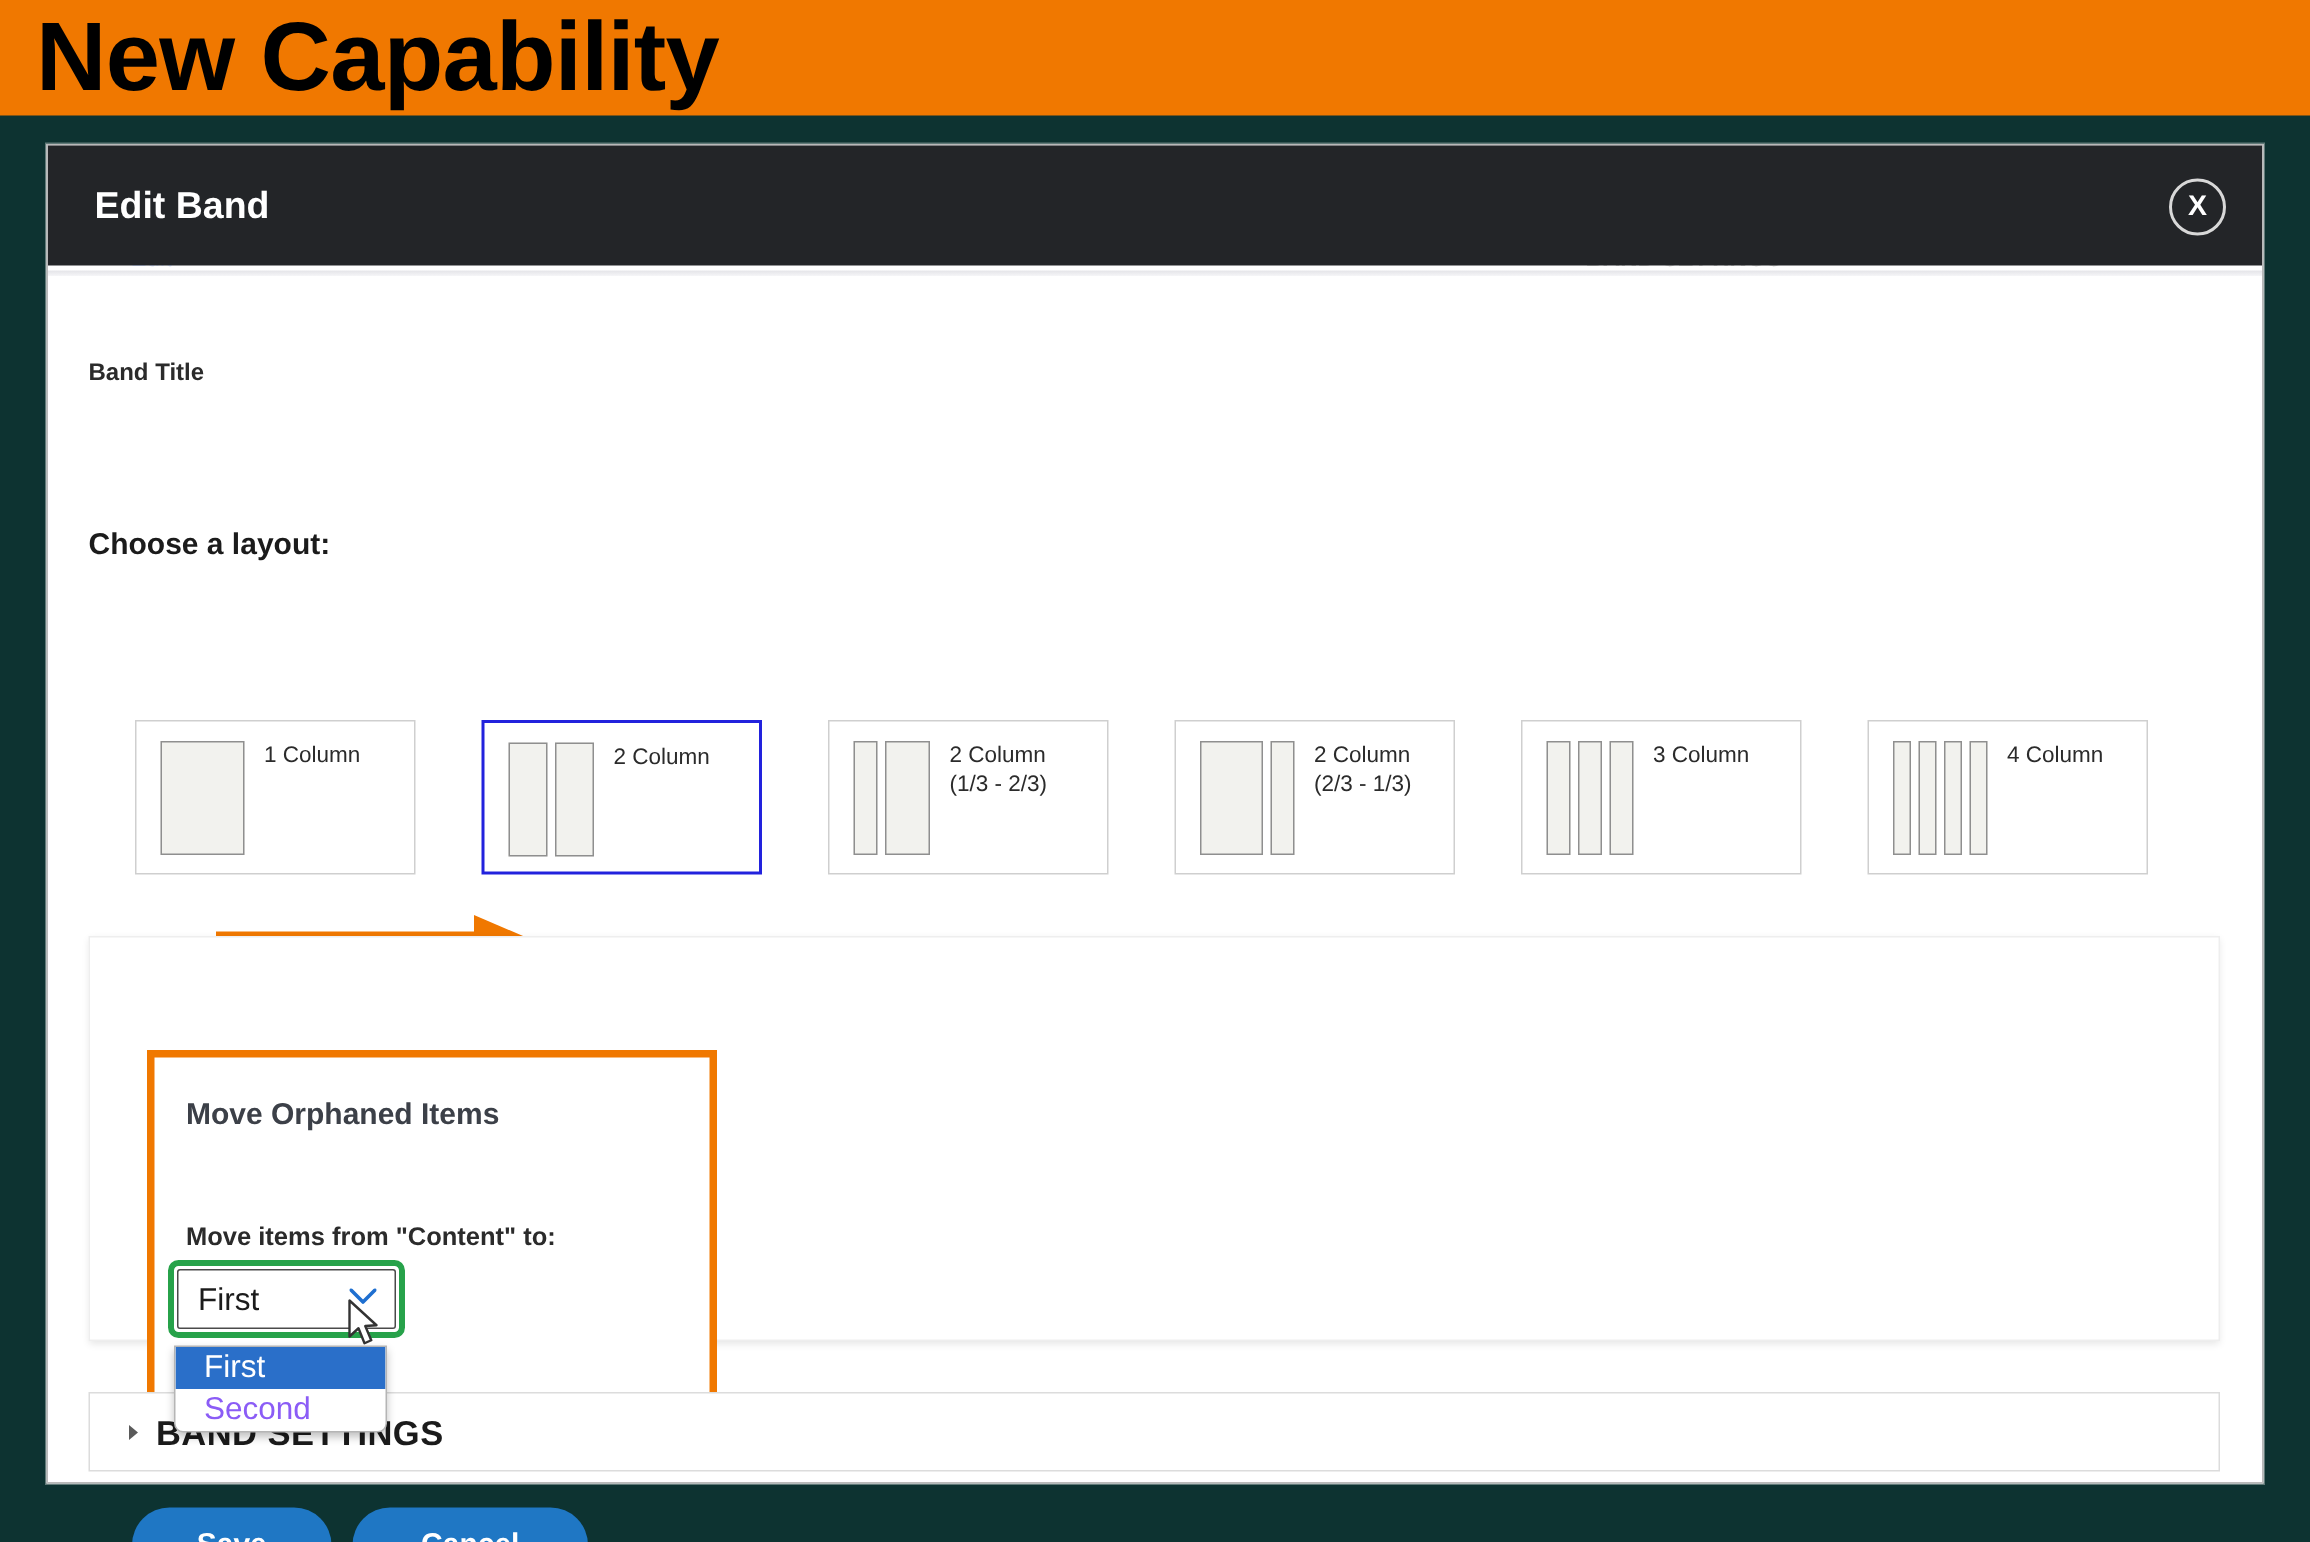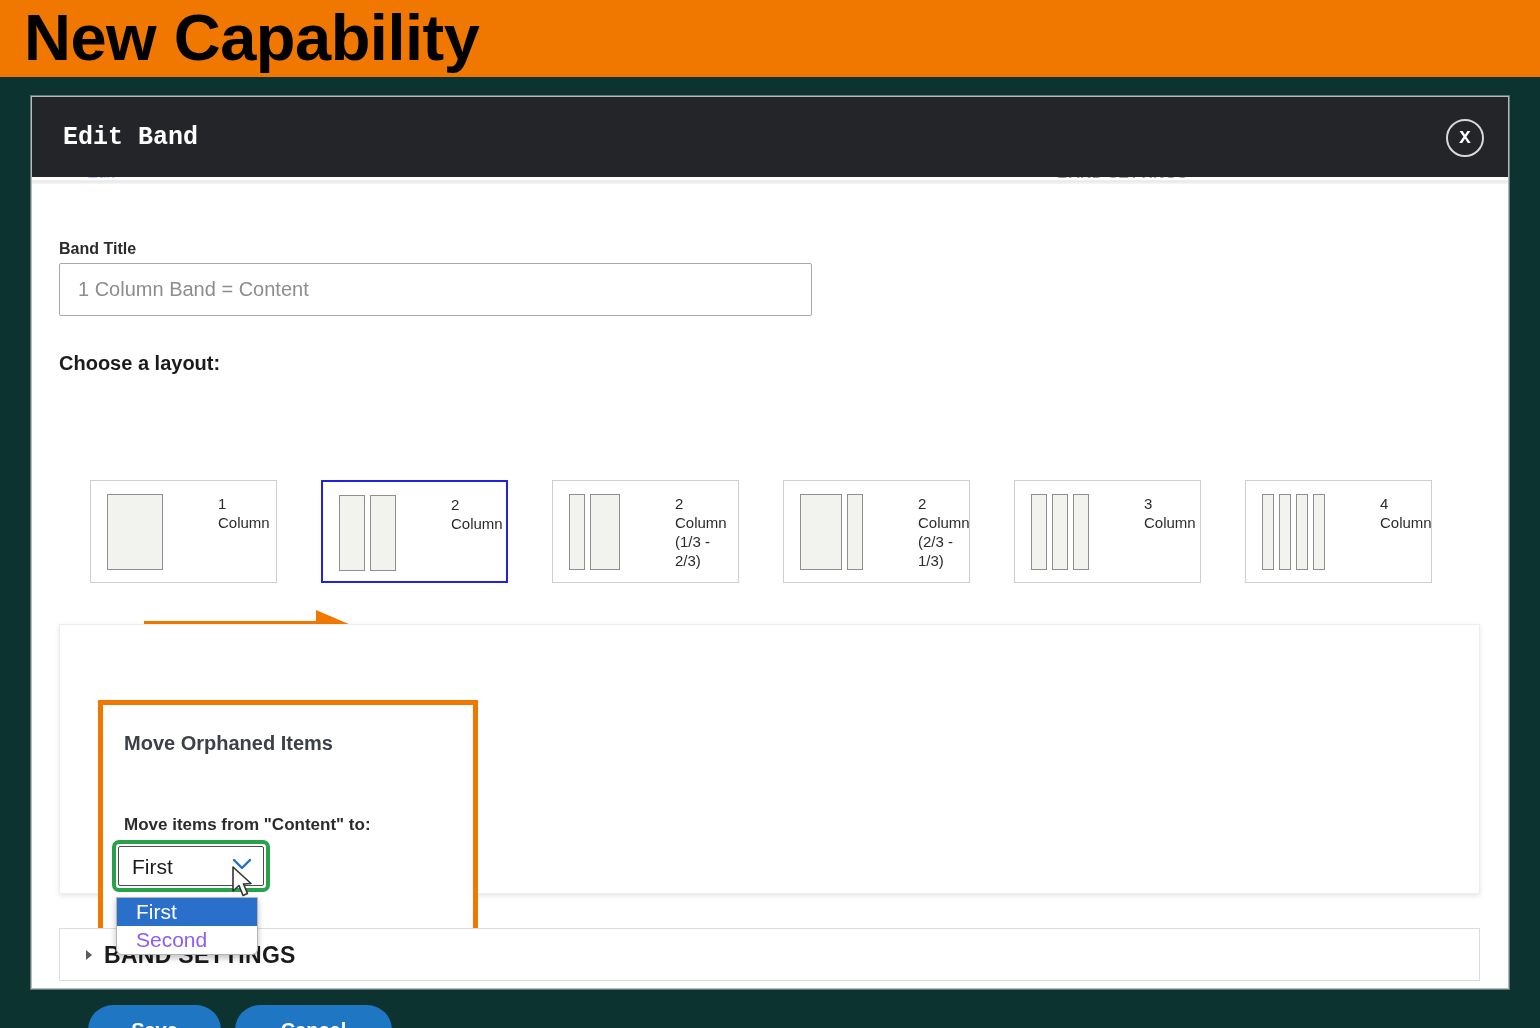--- a/index.html
+++ b/index.html
@@ -32,21 +32,20 @@
     border: 1px solid #b9b9b9;
     box-shadow: 0 0 0 1px rgba(255,255,255,0.35);
   }
 
   
   #titlebar {
     position: relative;
     height: 92px;
     background: #232528;
     border-bottom: 1px solid #c8c8c8;
-    font-family: Liberation Mono, monospace;
   }
   #dialog-title {
     position: absolute; left: 31px; top: 26px;
     font-size: 25px; font-weight: bold; color: #ffffff;
   }
   #close-btn {
     position: absolute; right: 24px; top: 22px;
     width: 38px; height: 38px; border-radius: 50%;
     border: 2px solid #d8d8d8;
     color: #ffffff; font-size: 19px; font-weight: bold;
@@ -116,21 +115,20 @@
     height: 76px;
     display: flex; align-items: stretch; gap: 5px;
   }
   .bar {
     background: #f2f2ee; border: 1px solid #8f8f8f;
   }
   .card-text {
     position: absolute; top: 13px;
     font-size: 15px; color: #2b2b2b; line-height: 19px;
     white-space: pre-line;
-    margin-left: 42px;
   }
 
   
   #arrow { position: absolute; left: 112px; top: 424px; pointer-events:none; }
 
   
   #orphan-panel {
     position: absolute; left: 27px; top: 440px;
     width: 1421px; height: 270px;
     background: #ffffff;
@@ -251,21 +249,20 @@
   </div>
 
   <div id="sliver">
     <div class="ghost">BAND SETTINGS</div>
     <div class="ghost2">Edit</div>
   </div>
 
   <div id="body-area">
 
     <div class="field-label" id="band-title-label">Band Title</div>
-    <input id="band-title-input" type="text" placeholder="1 Column Band = Content" style="">
 
     <div class="field-label" id="choose-layout-label">Choose a layout:</div>
 
     <div id="layout-row">
         <div class="layout-card" style="left: 0px;">
           <div class="card-bars">
             <div class="bar" style="width: 56px;"></div>
           </div>
           <div class="card-text" style="left: 85px;">1 Column</div>
         </div>

